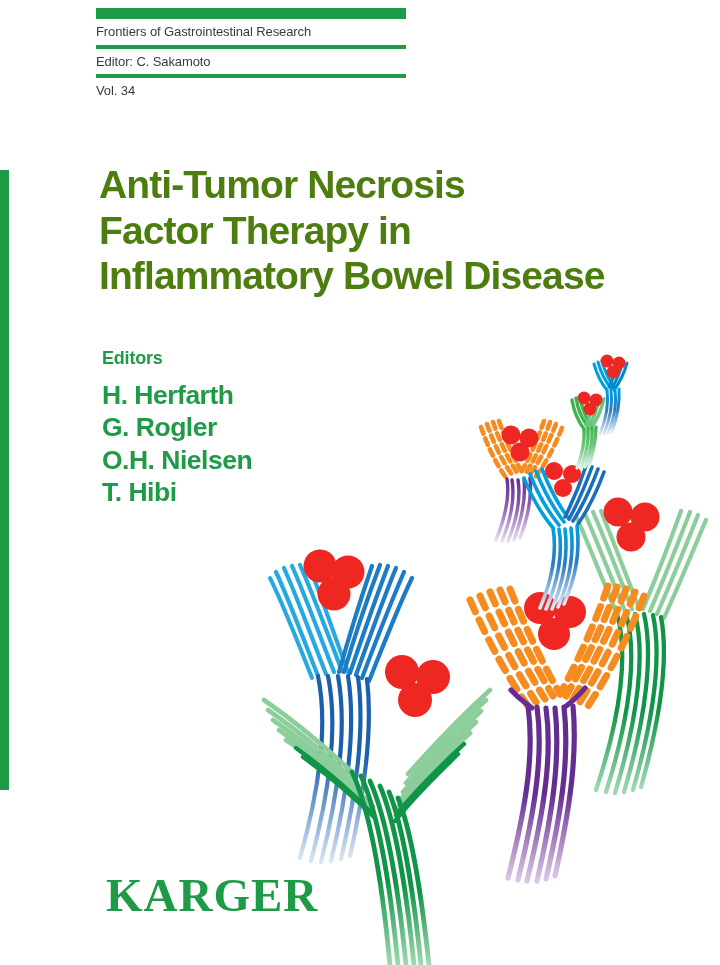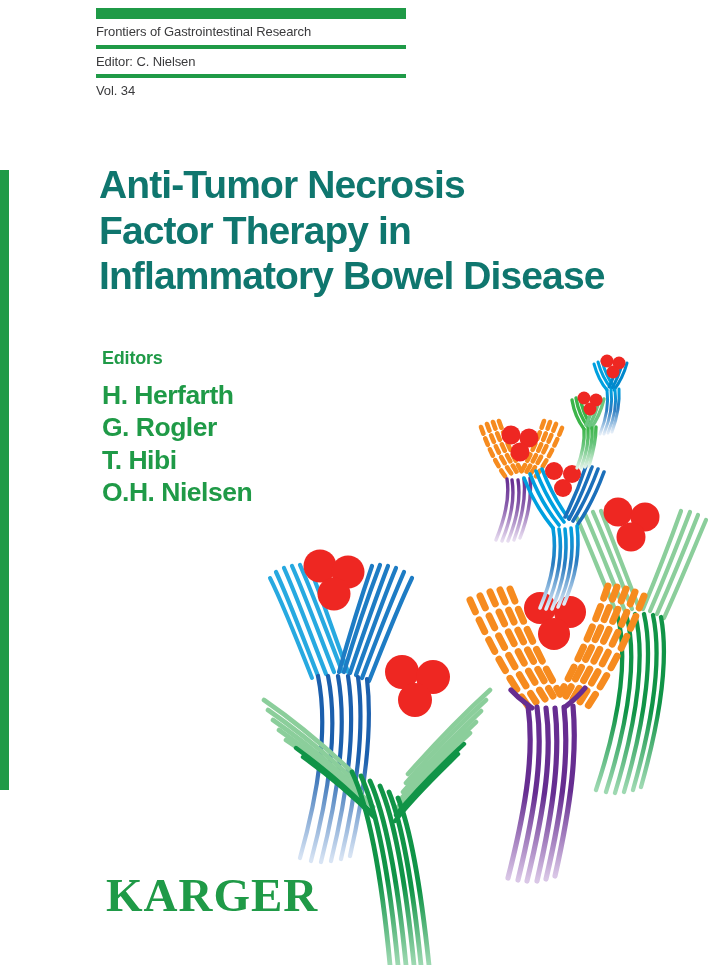--- a/index.html
+++ b/index.html
@@ -53,21 +53,21 @@
     padding: 6px 0 6px 0;
     white-space: nowrap;
   }
 
   
   #title {
     position: absolute;
     left: 99px;
     top: 162px;
     width: 600px;
-    color: #0f766e;
+    color: #4d7c0f;
     font-size: 39px;
     font-weight: bold;
     line-height: 1.17;
     letter-spacing: -0.9px;
   }
   #title .tline { display: block; white-space: nowrap; }
 
   
   #editors-block {
     position: absolute;
@@ -411,34 +411,34 @@
     </g>
 
   </svg>
 
   <div id="left-rule"></div>
 
   <div id="series-header">
     <div class="rule-thick"></div>
     <div class="series-line">Frontiers of Gastrointestinal Research</div>
     <div class="rule-thin"></div>
-    <div class="series-line">Editor: C. Nielsen</div>
+    <div class="series-line">Editor: C. Sakamoto</div>
     <div class="rule-thin"></div>
     <div class="series-line">Vol. 34</div>
   </div>
 
   <div id="title">
     <span class="tline">Anti-Tumor Necrosis</span>
     <span class="tline">Factor Therapy in</span>
     <span class="tline">Inflammatory Bowel Disease</span>
   </div>
 
   <div id="editors-block">
     <div id="editors-label">Editors</div>
     <div class="editor-name">H. Herfarth</div>
     <div class="editor-name">G. Rogler</div>
+    <div class="editor-name">O.H. Nielsen</div>
     <div class="editor-name">T. Hibi</div>
-    <div class="editor-name">O.H. Nielsen</div>
   </div>
 
   <div id="karger-logo">KARGER</div>
 
 </div>
 
 </body></html>

